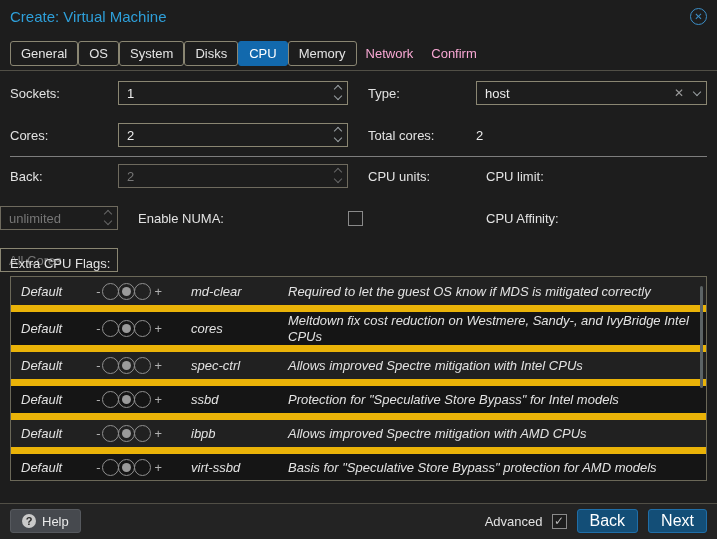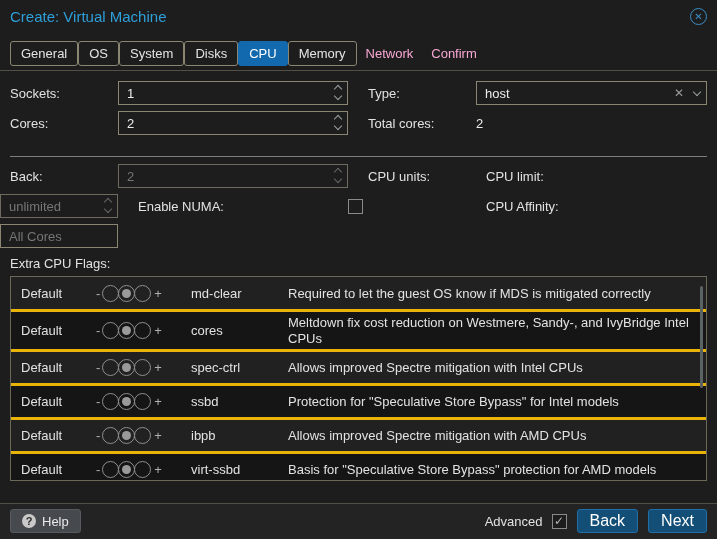--- a/index.html
+++ b/index.html
@@ -14,21 +14,21 @@
   
   .tabbar{position:absolute;left:10px;top:40px;display:flex;align-items:center;gap:0;height:26px;}
   .tab{border:1px solid #8a8672;border-radius:3px;padding:4px 10px;color:#e4e4e4;background:transparent;line-height:15px;}
   .tab.active{background:#1269ad;border-color:#1269ad;color:#fff;}
   .tab.disabled{border-color:transparent;color:#f9a8d4;padding:4px 8px;}
   .hr1{position:absolute;left:0;right:0;top:70px;border-top:1px solid #514f46;}
   .hr2{position:absolute;left:10px;right:10px;top:156px;border-top:1px solid #7d7d7d;}
   .hr3{position:absolute;left:0;right:0;top:503px;border-top:1px solid #514f46;}
 
   
-  .grid{position:absolute;left:0;width:717px;display:grid;grid-template-columns:118px 230px 128px 231px;row-gap:6px;}
+  .grid{position:absolute;left:0;width:717px;display:grid;grid-template-columns:118px 230px 128px 231px;row-gap:18px;}
   .g1{top:81px;}
   .g2{top:164px;}
   .lbl{padding-left:10px;display:flex;align-items:center;height:24px;color:#e2e2e2;}
   .lbl.r{padding-left:20px;}
   .fieldwrap{position:relative;height:24px;}
   .field{width:100%;height:24px;background:#1d1d1d;border:1px solid #8a8672;color:#ececec;
     padding:0 22px 0 8px;font-size:13px;outline:none;}
   .field::placeholder{color:#767676;opacity:1;}
   .field.dis{border-color:#6e6a5e;color:#767676;}
   .plain{display:flex;align-items:center;height:24px;color:#ececec;}
@@ -42,21 +42,21 @@
   .clear-x{color:#9a9a9a;font-size:12px;cursor:pointer;}
   
   .cb{width:15px;height:15px;border:1px solid #8a8a8a;background:#1d1d1d;display:inline-flex;
     align-items:center;justify-content:center;color:#b9b9b9;font-size:12px;cursor:pointer;}
   .numa-wrap{display:flex;align-items:center;height:24px;padding-left:0;}
 
   
   .flags-label{position:absolute;left:10px;top:256px;color:#e2e2e2;}
   .ftable{position:absolute;left:10px;top:276px;width:697px;height:205px;border:1px solid #6b6858;overflow:hidden;background:#141414;}
   .frow{display:grid;grid-template-columns:72px 98px 97px 1fr;align-items:center;padding-left:10px;padding-right:14px;
-    border-bottom:3px solid #eab308;color:#e2e2e2;}
+    border-bottom:7px solid #eab308;color:#e2e2e2;font-style:italic;}
   .frow:nth-child(odd){background:#212121;}
   .frow:nth-child(even){background:#151515;}
   .tri{display:flex;align-items:center;}
   .tri .pm{color:#b0b0b0;font-size:13px;padding:0 3px;cursor:pointer;}
   .circ{width:17px;height:17px;border:1px solid #8f8f8f;border-radius:50%;margin-left:-1px;position:relative;cursor:pointer;flex:none;}
   .circ.sel::after{content:"";position:absolute;inset:3px;background:#9a9a9a;border-radius:50%;}
   .desc{line-height:16px;padding-top:1px;}
   .scroll-thumb{position:absolute;right:3px;top:9px;width:3px;height:102px;background:#5c6365;border-radius:2px;}
 
   

